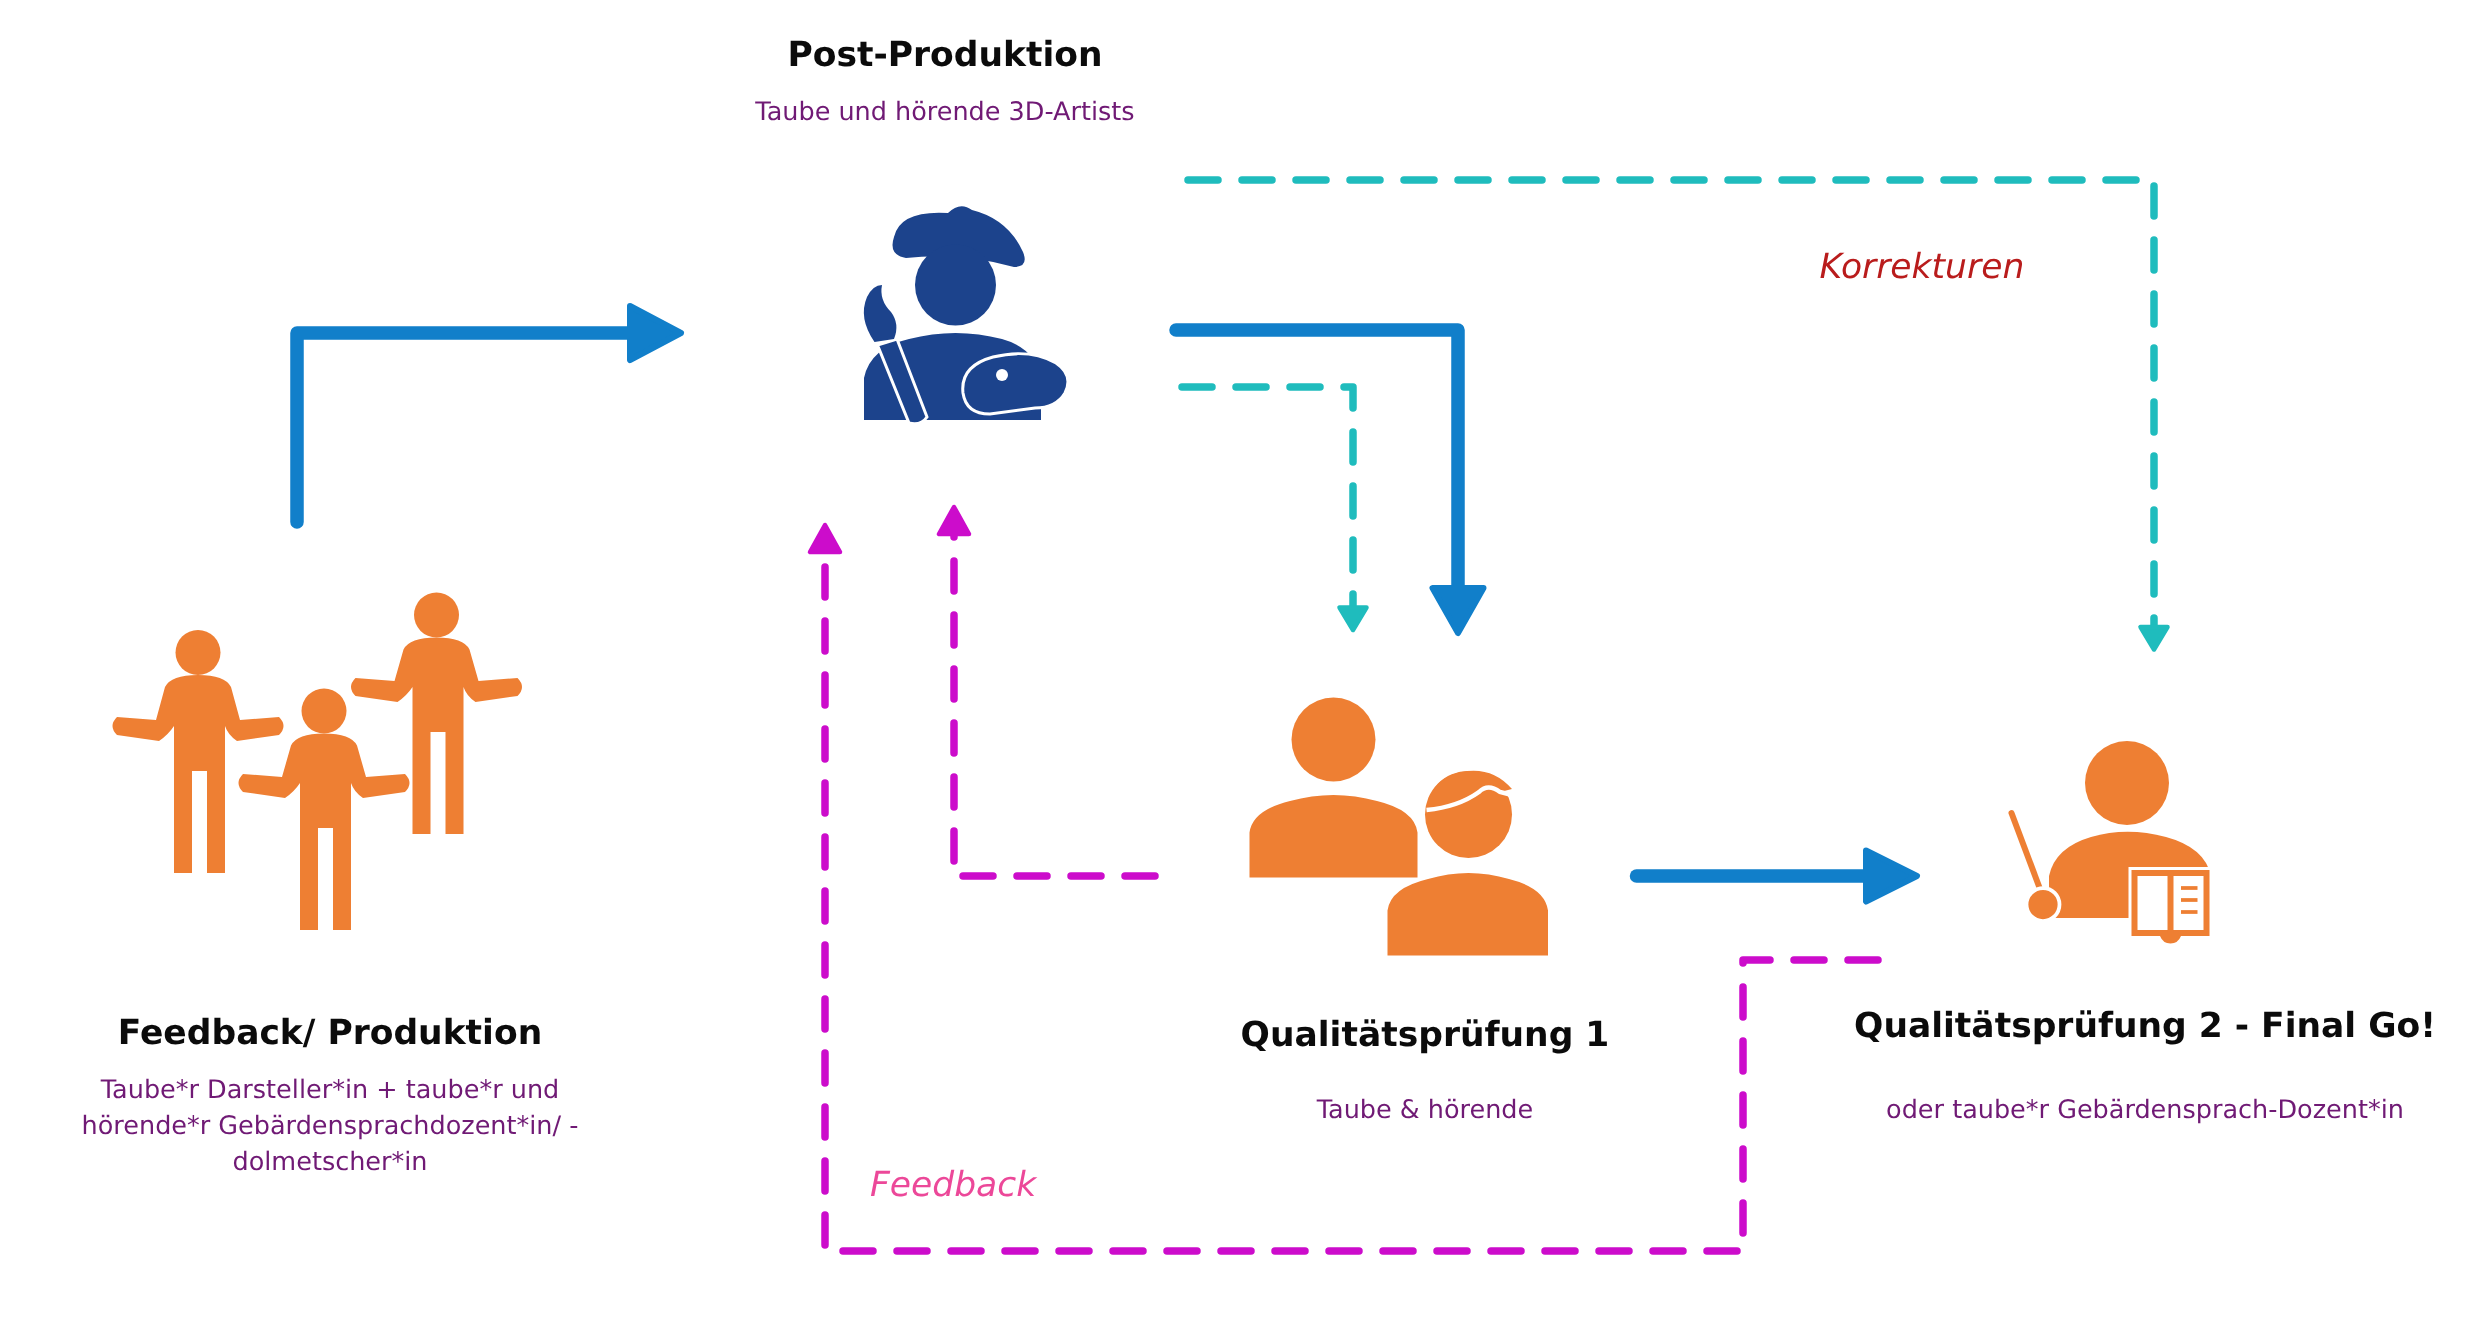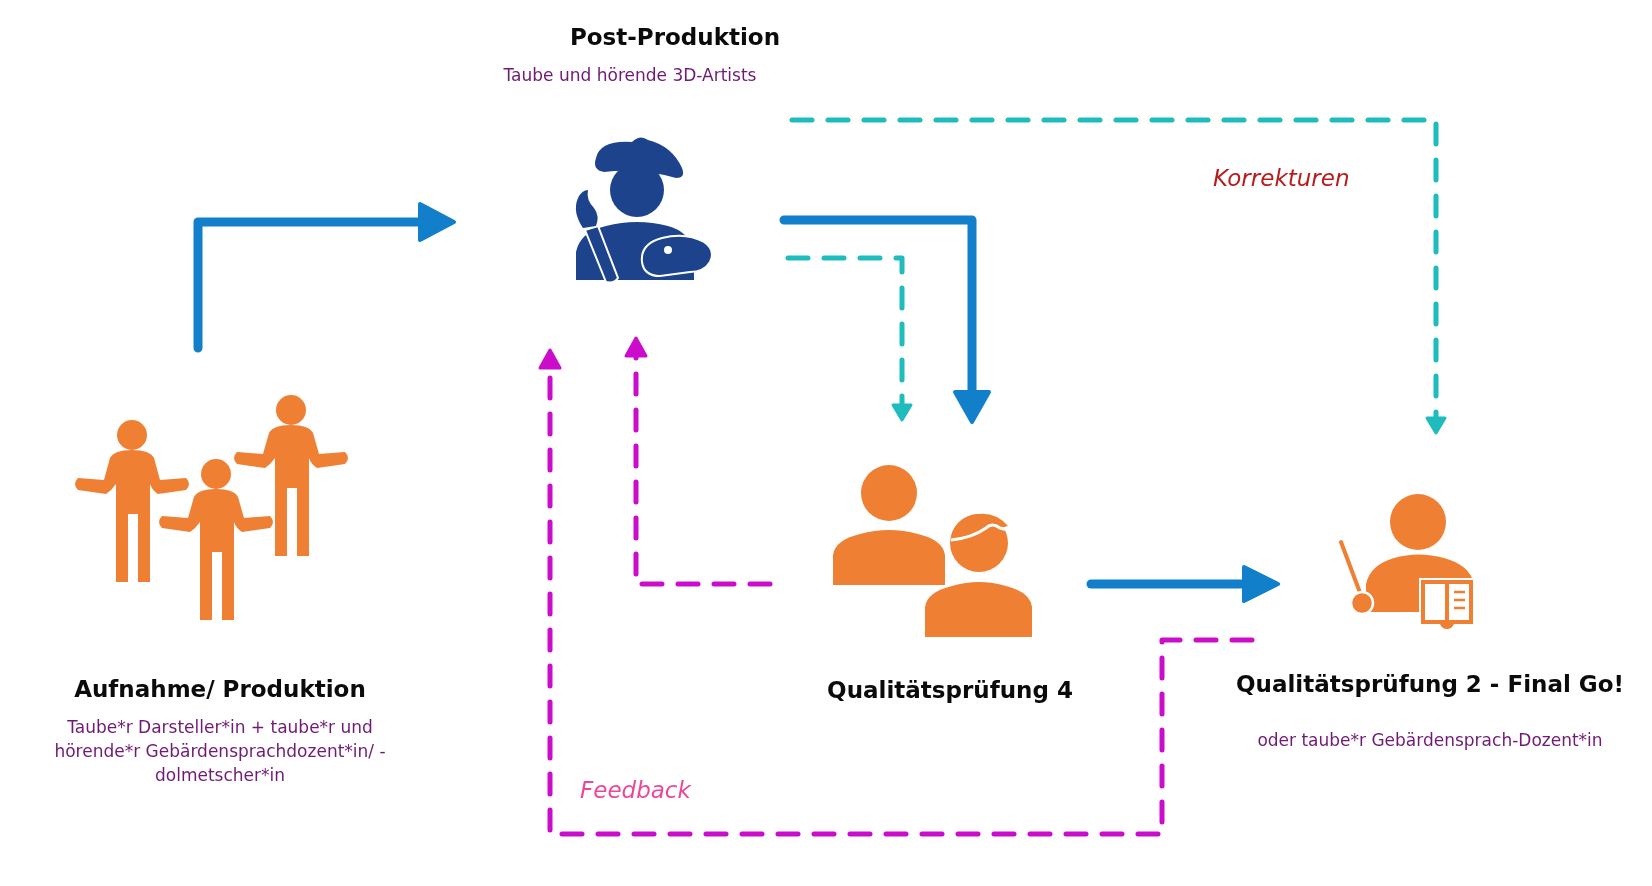--- a/index.html
+++ b/index.html
@@ -95,32 +95,33 @@
     <rect x="1419" y="578" width="56" height="46" fill="#ffffff"></rect>
     <rect x="1423" y="582" width="48" height="40" fill="none" stroke="#EE7F33" stroke-width="4"></rect>
     <line x1="1447" y1="582" x2="1447" y2="622" stroke="#EE7F33" stroke-width="4"></line>
     <line x1="1454" y1="592" x2="1465" y2="592" stroke="#EE7F33" stroke-width="2.5"></line>
     <line x1="1454" y1="600" x2="1465" y2="600" stroke="#EE7F33" stroke-width="2.5"></line>
     <line x1="1454" y1="608" x2="1465" y2="608" stroke="#EE7F33" stroke-width="2.5"></line>
     <path d="M1440,624 L1454,624 Q1452,629 1447,629 Q1442,629 1440,624 Z" fill="#EE7F33"></path>
   </g>
 </svg>
 
-<div class="txt title" style="left:480px; top:24px; width:300px;text-align:right;">Post-Produktion</div>
+<div class="txt title" style="left:480px; top:24px; width:300px;">Post-Produktion</div>
 <div class="txt sub" style="left:470px; top:63px; width:320px;">Taube und hörende 3D-Artists</div>
 
-<div class="txt title" style="left:40px; top:676px; width:360px;">Aufnahme/ Produktion</div>
+<div class="txt title" style="left:40px; top:676px; width:360px;">Feedback/ Produktion</div>
 <div class="txt sub" style="left:20px; top:715px; width:400px;">
   <div>Taube*r Darsteller*in + taube*r und</div>
   <div>hörende*r Gebärdensprachdozent*in/ -</div>
   <div>dolmetscher*in</div>
 </div>
 
-<div class="txt title" style="left:800px; top:677px; width:300px;">Qualitätsprüfung 4</div>
+<div class="txt title" style="left:800px; top:677px; width:300px;">Qualitätsprüfung 1</div>
 <div class="txt sub" style="left:800px; top:728px; width:300px;">
+  <div>Taube &amp; hörende</div>
 </div>
 
 <div class="txt title" style="left:1220px; top:671px; width:420px;">Qualitätsprüfung 2 - Final Go!</div>
 <div class="txt sub" style="left:1220px; top:728px; width:420px;">
   <div>oder taube*r Gebärdensprach-Dozent*in</div>
 </div>
 
 <div class="label-i" style="left:1213px; top:165px; color:#b91c1c;">Korrekturen</div>
 <div class="label-i" style="left:580px; top:777px; color:#ec4899;">Feedback</div>
 

